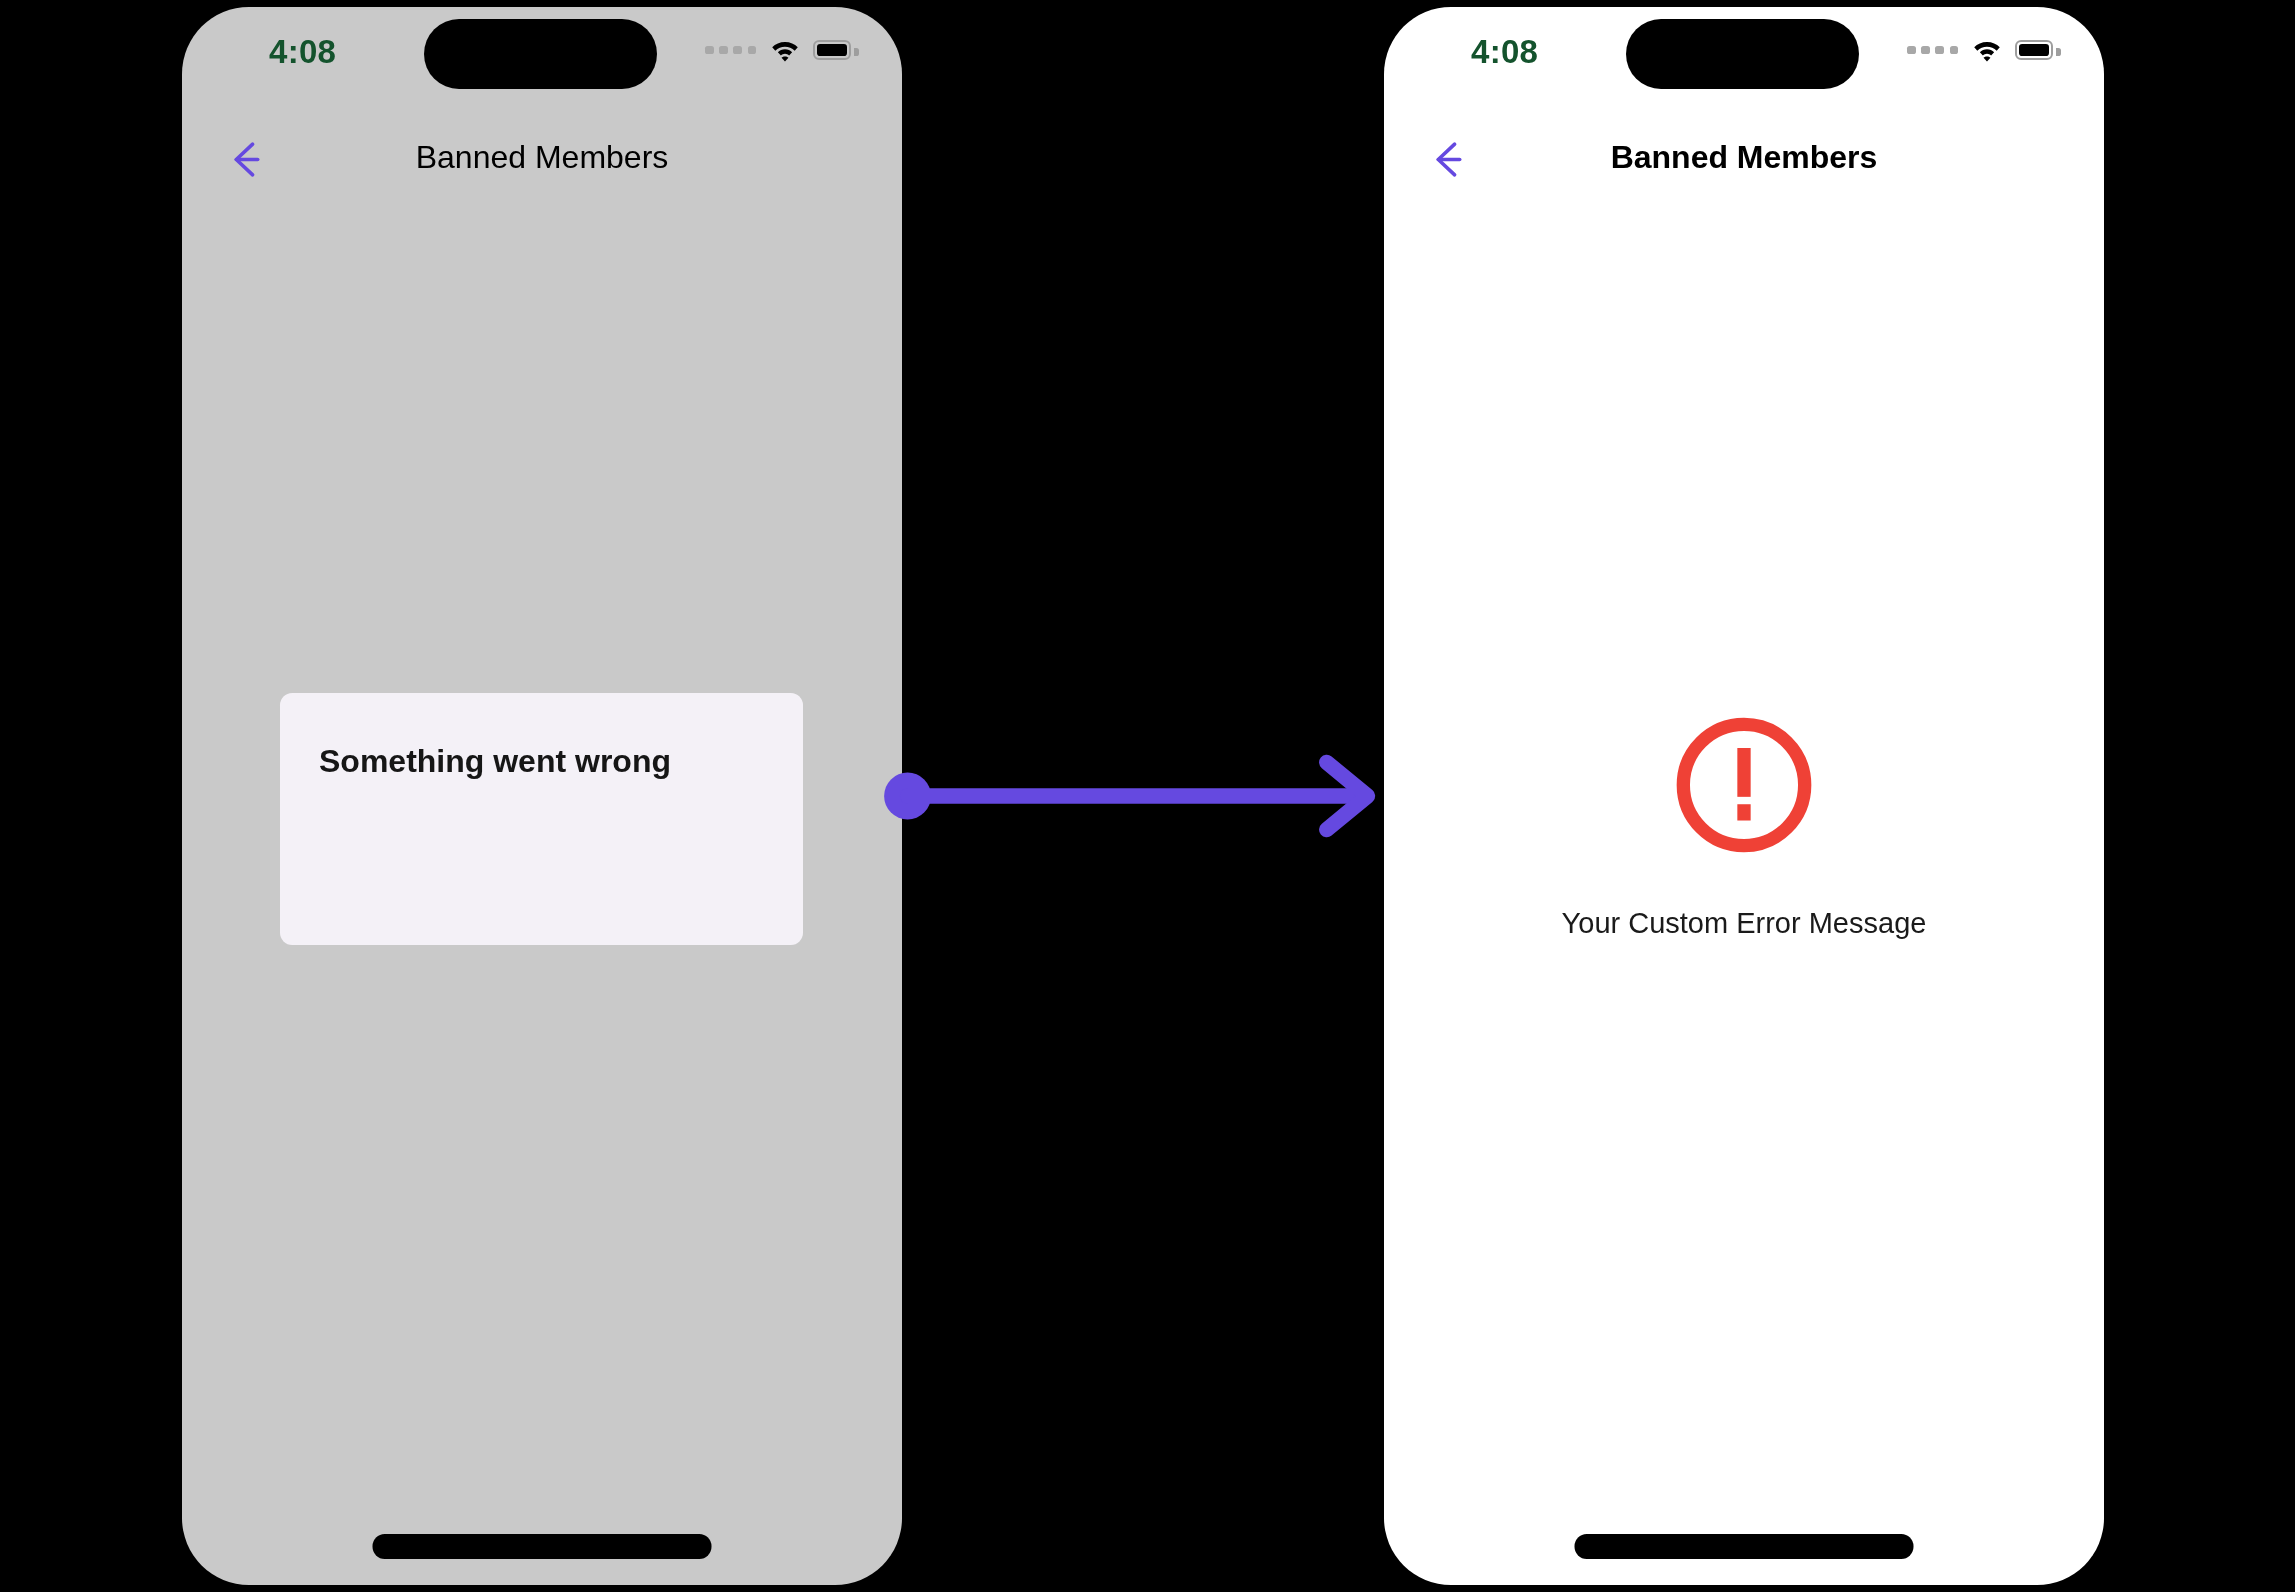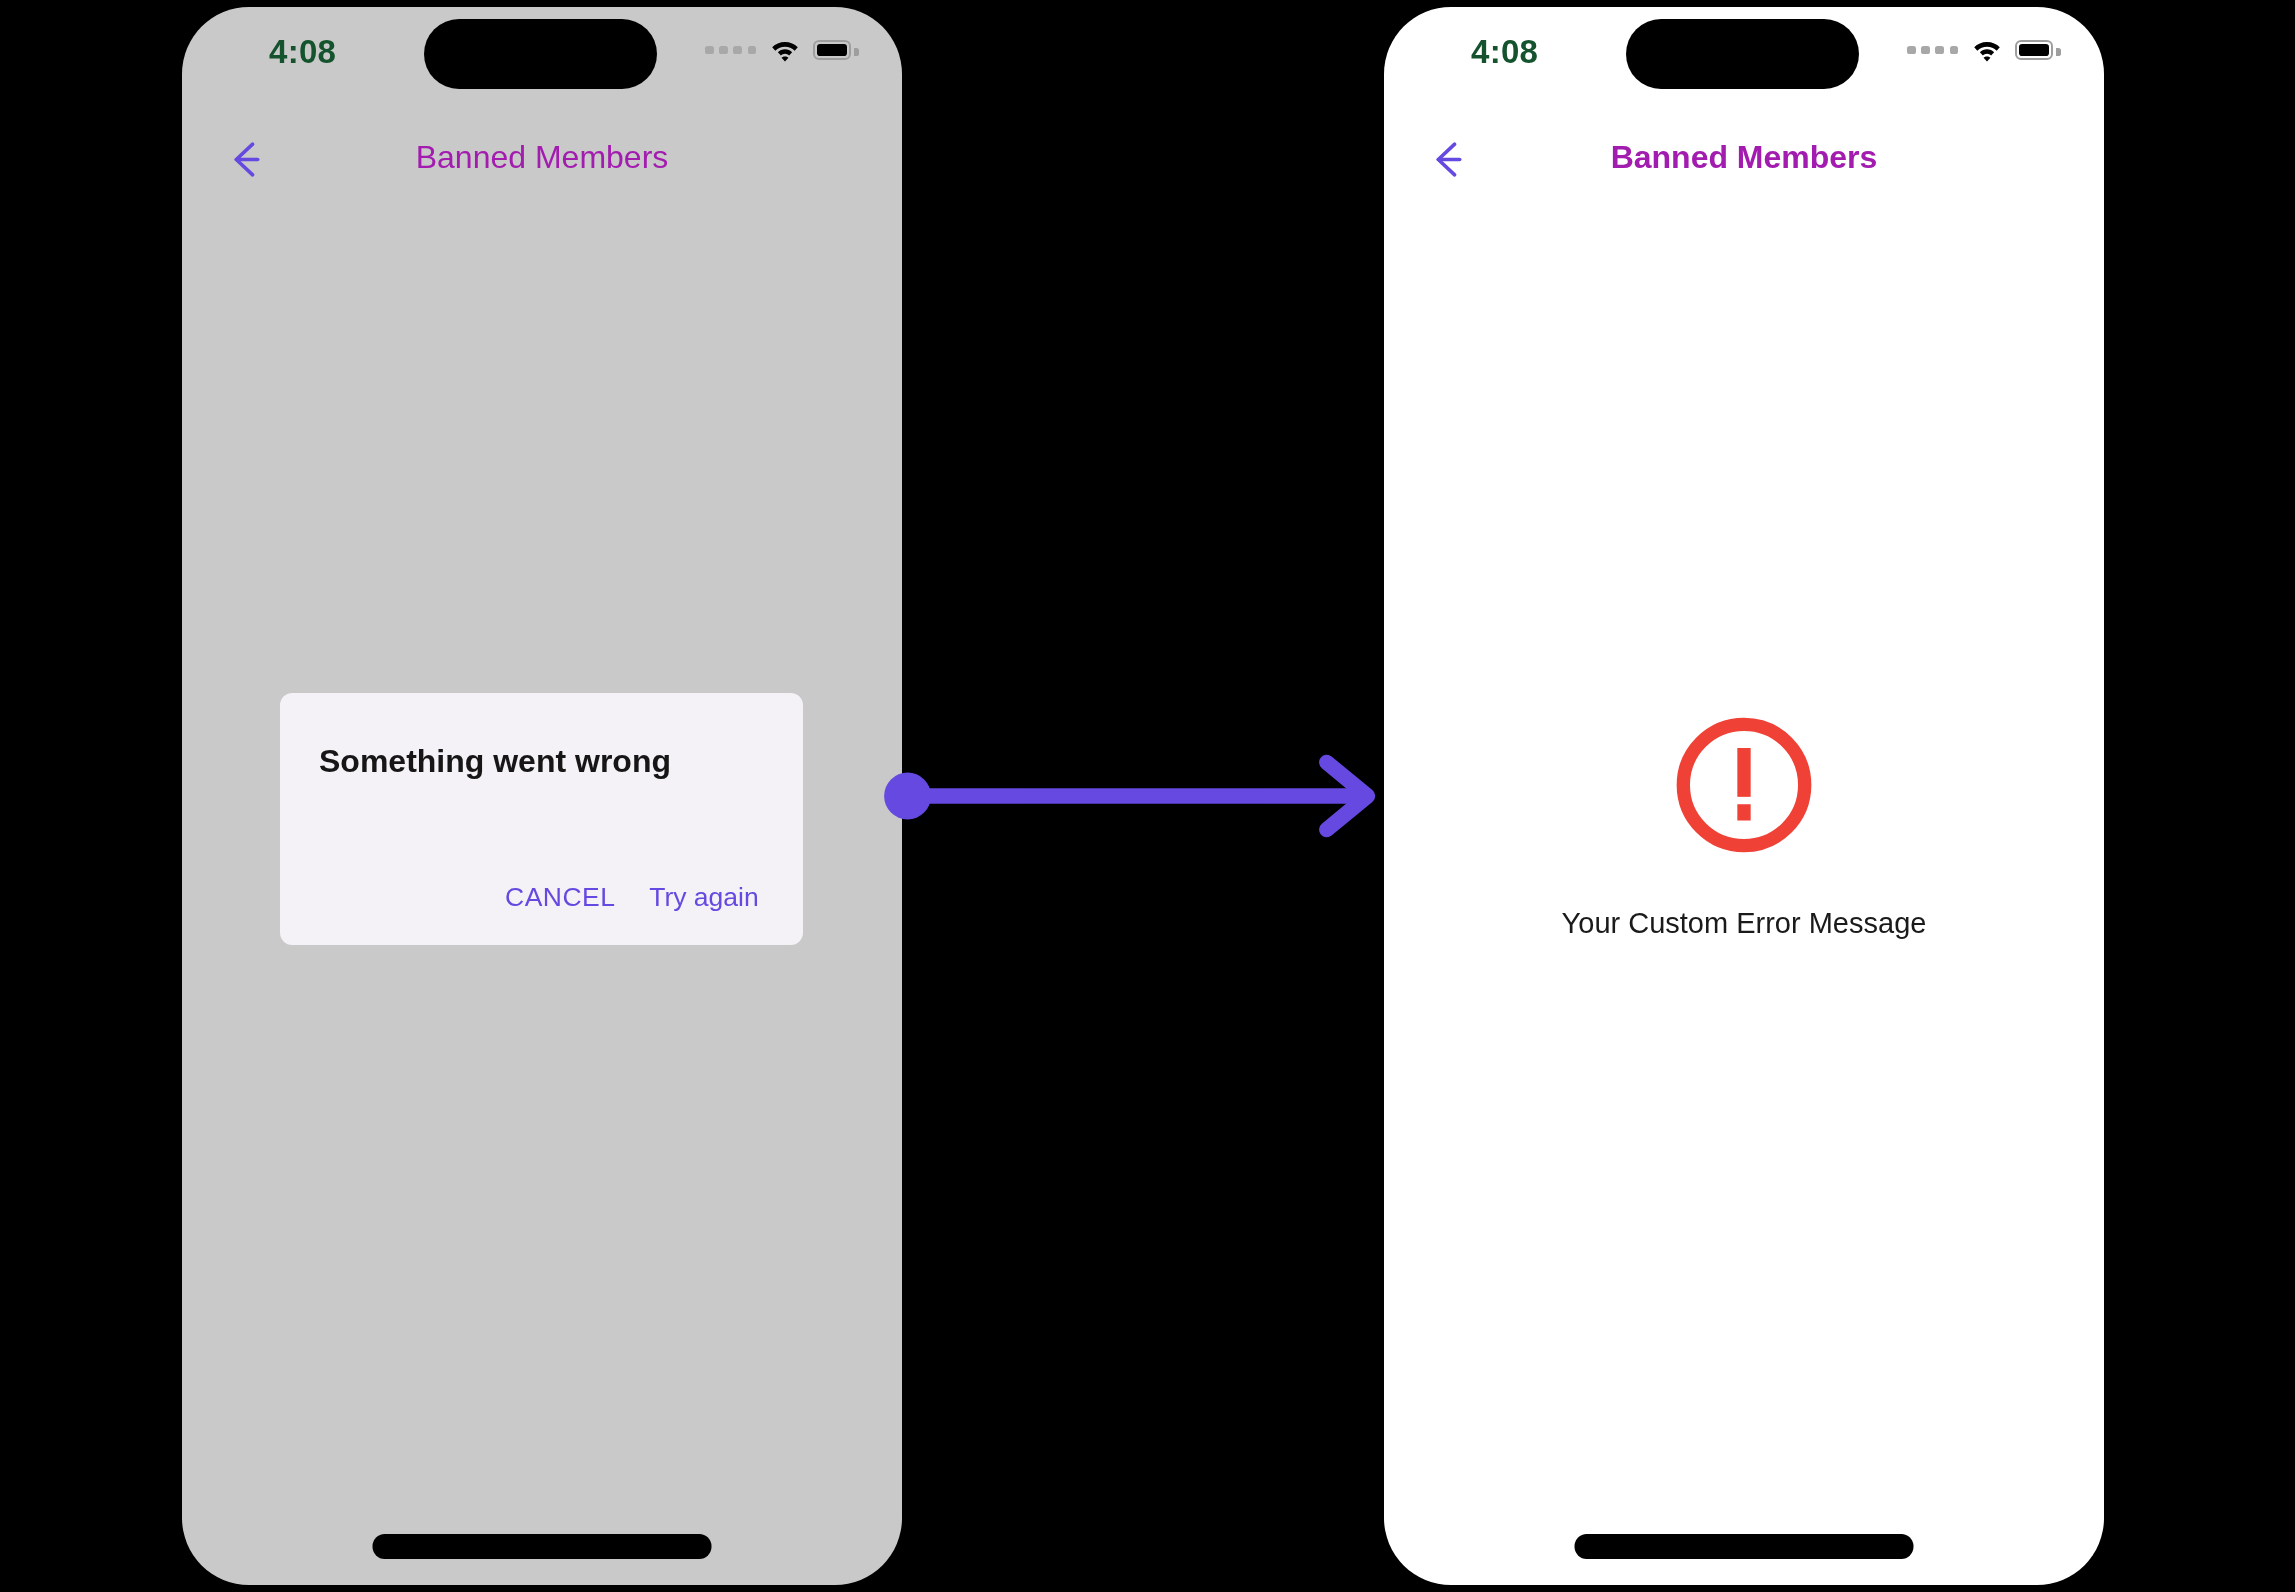--- a/index.html
+++ b/index.html
@@ -31,21 +31,21 @@
                 background:#000;border-radius:3.1px;}
   .batt::after{content:"";position:absolute;left:39px;top:6.1px;width:4.6px;height:8.2px;
                border-radius:0 2.6px 2.6px 0;background:#9e9e9e;}
 
   
   .navbar{position:absolute;top:117px;left:0;width:100%;height:71px;}
   .back-btn{position:absolute;left:37px;top:8.2px;width:55px;height:55px;
             display:flex;align-items:center;justify-content:center;}
   .back-btn svg{width:47px;height:47px;display:block;}
   .nav-title{position:absolute;left:0;right:0;top:14.3px;text-align:center;
-             font-size:32px;color:#a21caf;line-height:1.2;}
+             font-size:32px;color:#000000;line-height:1.2;}
   .phone.left .nav-title{font-weight:400;}
   .phone.right .nav-title{font-weight:700;}
 
   
   .scrim{position:absolute;inset:0;background:transparent;}
   .dialog{position:absolute;left:98px;top:686px;width:523px;height:252px;
           background:#f4f1f7;border-radius:12.2px;}
   .dialog-title{position:absolute;left:39px;top:48px;right:31px;
                 font-size:32px;color:#161616;line-height:1.25;font-weight:bold;}
   .dialog-actions{position:absolute;left:0;right:0;bottom:24.5px;
@@ -102,24 +102,20 @@
           <path d="M58 16 L26 46 L58 76" fill="none" stroke="#6549e0" stroke-width="7" stroke-linecap="round" stroke-linejoin="round"></path>
           <path d="M26 46 H68" fill="none" stroke="#6549e0" stroke-width="7" stroke-linecap="round"></path>
         </svg>
       </div>
       <div class="nav-title">Banned Members</div>
     </div>
 
     <div class="scrim">
       <div class="dialog">
         <div class="dialog-title">Something went wrong</div>
-        <div class="dialog-actions">
-          <button class="dlg-btn cancel">CANCEL</button>
-          <button class="dlg-btn retry">Try again</button>
-        </div>
       </div>
     </div>
 
     <div class="home-bar"></div>
   </div>
 
   <div class="connector">
     <svg viewBox="0 0 1010 200">
       <circle cx="58" cy="100" r="46" fill="#6549e0"></circle>
       <path d="M58 100 H950" stroke="#6549e0" stroke-width="30" stroke-linecap="round" fill="none"></path>

